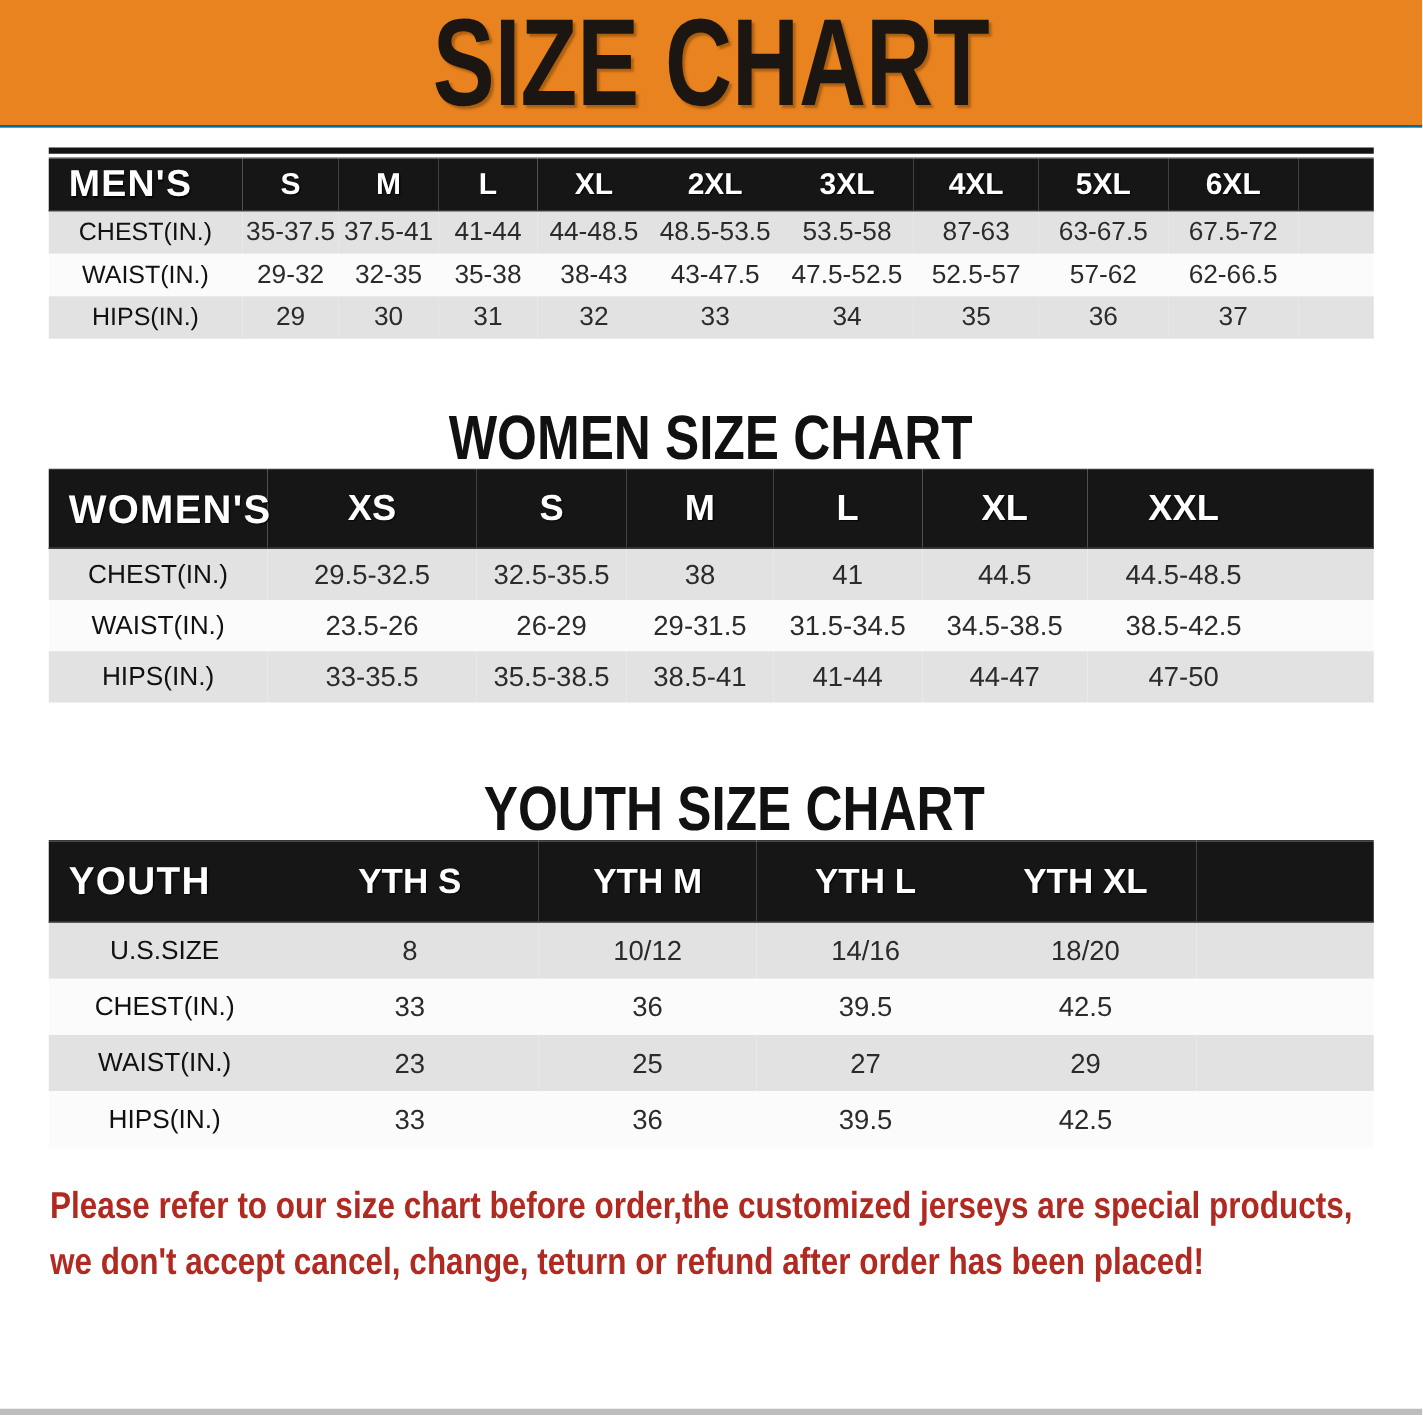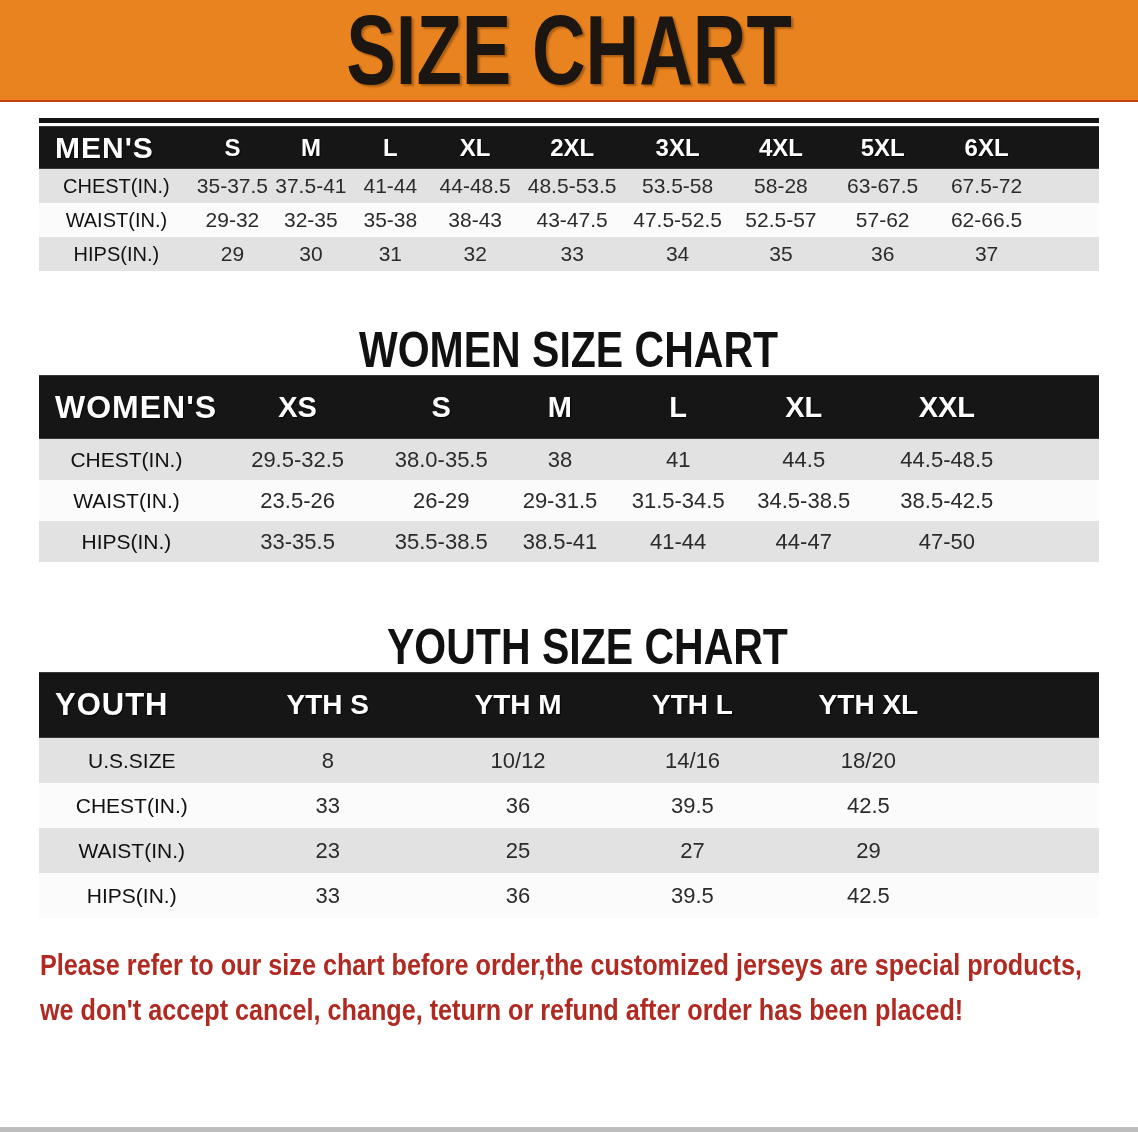--- a/index.html
+++ b/index.html
@@ -12,21 +12,21 @@
     overflow: hidden;
   }
 
   
   .banner {
     height: 100px;
     background: #e8831f;
     display: flex;
     align-items: center;
     justify-content: center;
-    border-bottom: 2px solid #c2410c;
+    border-bottom: 2px solid #0369a1;
   }
   .banner-title {
     display: inline-block;
     font-size: 99px;
     line-height: 100px;
     font-weight: bold;
     color: #1b1611;
     transform: scaleX(0.75);
     white-space: nowrap;
     text-shadow: 3px 2px 2px rgba(100, 50, 0, 0.45);
@@ -175,21 +175,21 @@
         </thead>
         <tbody>
           <tr>
             <td class="rowlabel">CHEST(IN.)</td>
             <td>35-37.5</td>
             <td>37.5-41</td>
             <td>41-44</td>
             <td>44-48.5</td>
             <td>48.5-53.5</td>
             <td>53.5-58</td>
-            <td>58-28</td>
+            <td>87-63</td>
             <td>63-67.5</td>
             <td>67.5-72</td>
             <td></td>
           </tr>
           <tr>
             <td class="rowlabel">WAIST(IN.)</td>
             <td>29-32</td>
             <td>32-35</td>
             <td>35-38</td>
             <td>38-43</td>
@@ -241,21 +241,21 @@
             <th>L</th>
             <th>XL</th>
             <th>XXL</th>
             <th></th>
           </tr>
         </thead>
         <tbody>
           <tr>
             <td class="rowlabel">CHEST(IN.)</td>
             <td>29.5-32.5</td>
-            <td>38.0-35.5</td>
+            <td>32.5-35.5</td>
             <td>38</td>
             <td>41</td>
             <td>44.5</td>
             <td>44.5-48.5</td>
             <td></td>
           </tr>
           <tr>
             <td class="rowlabel">WAIST(IN.)</td>
             <td>23.5-26</td>
             <td>26-29</td>

